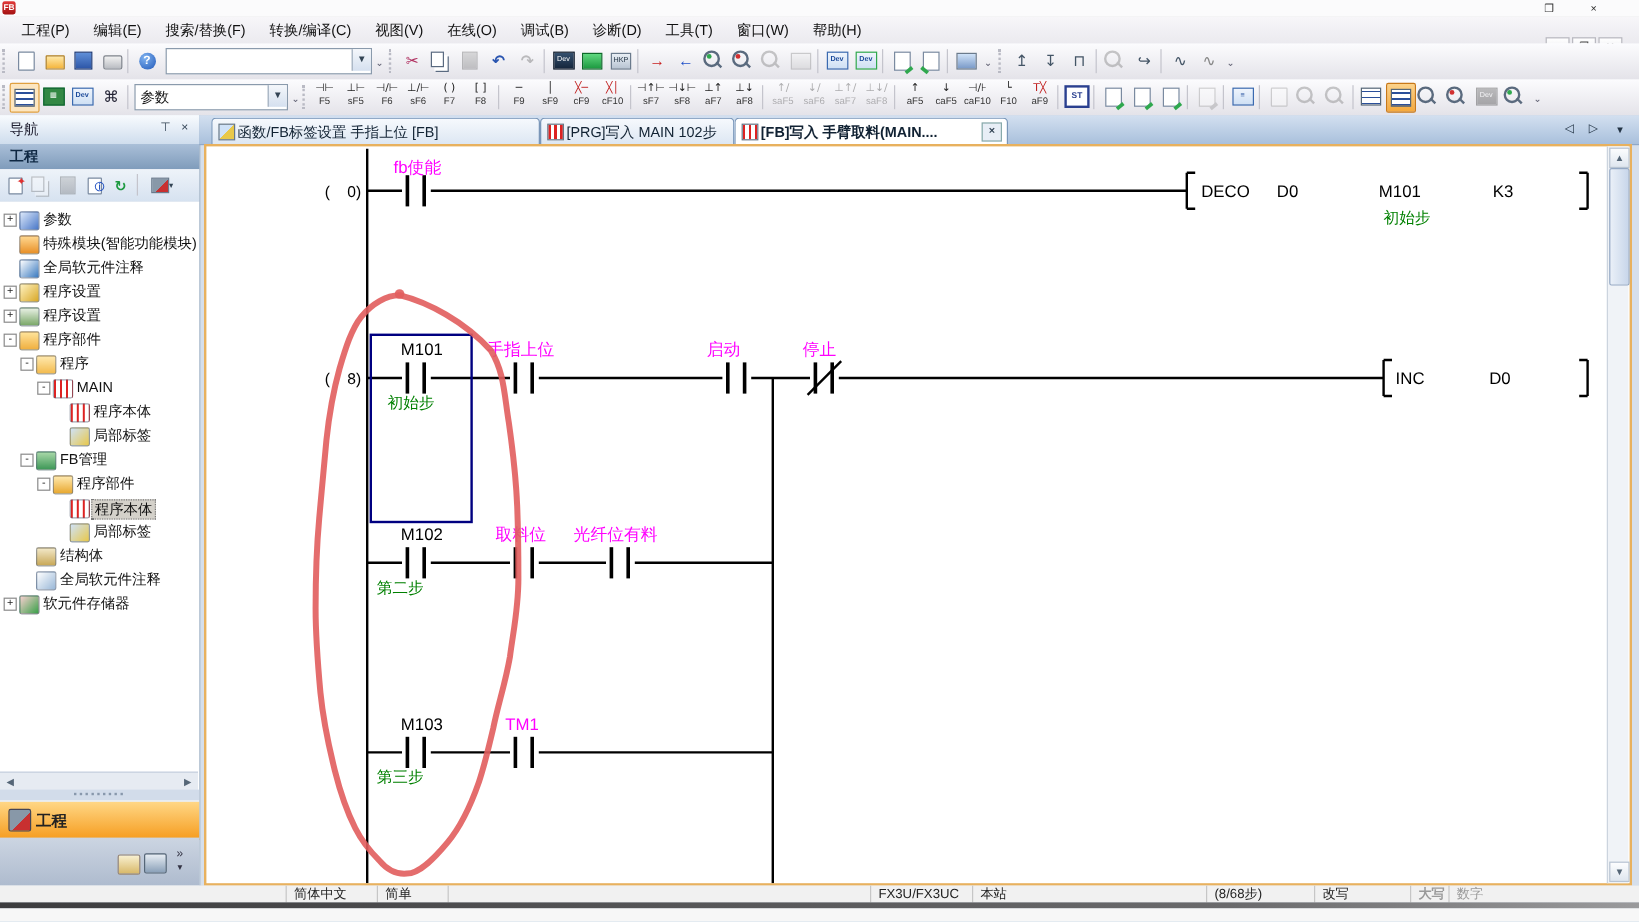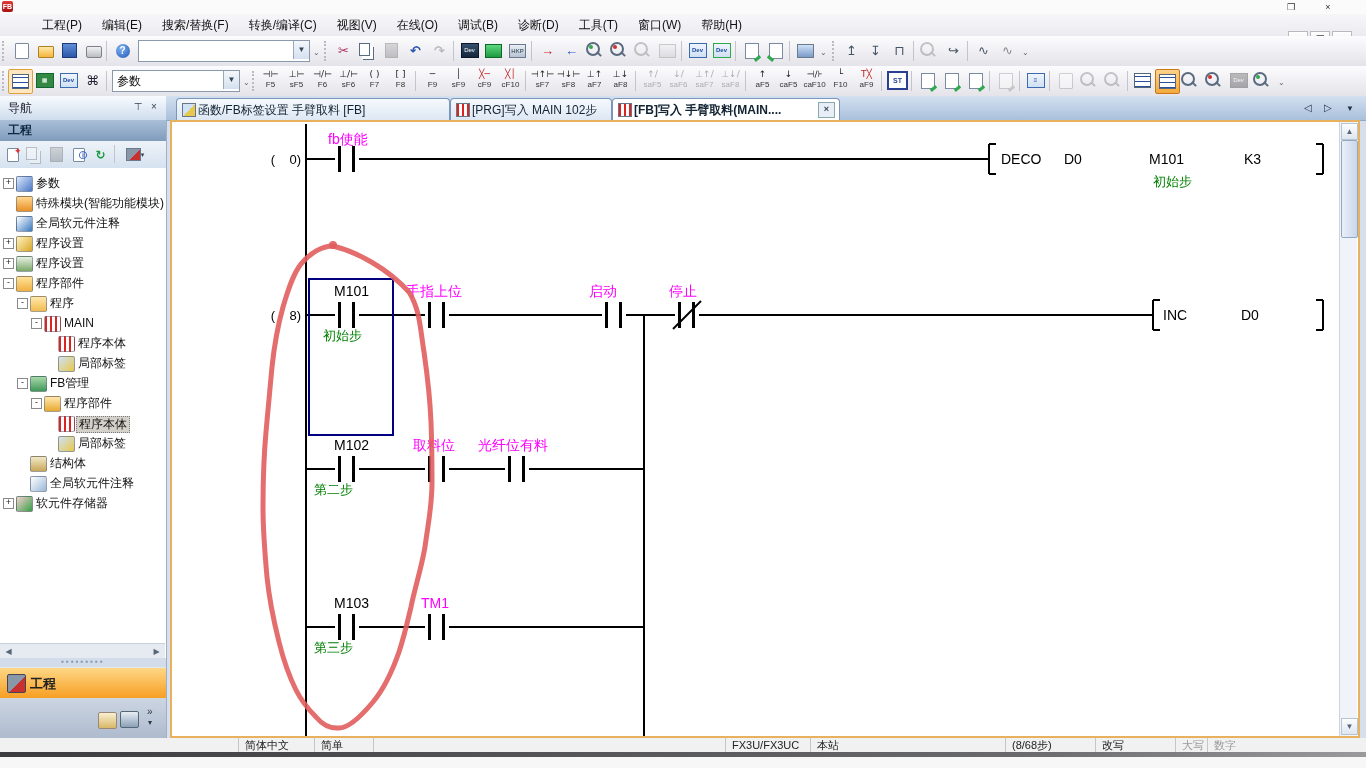--- a/index.html
+++ b/index.html
@@ -119,21 +119,21 @@
 
 <div class="app">
 
   <div class="abs titlebar">
     <div class="abs appicon">FB</div>
     <div class="abs wbtn" style="left:1283px;top:1px;">❒</div>
     <div class="abs wbtn" style="left:1320px;top:1px;">×</div>
   </div>
 
   <div class="abs menubar">
-    <div style="padding-left:8px;margin-left:24px;">
+    <div style="padding-left:8px;">
       <span class="menuitem">工程(P)</span><span class="menuitem">编辑(E)</span><span class="menuitem">搜索/替换(F)</span><span class="menuitem">转换/编译(C)</span><span class="menuitem">视图(V)</span><span class="menuitem">在线(O)</span><span class="menuitem">调试(B)</span><span class="menuitem">诊断(D)</span><span class="menuitem">工具(T)</span><span class="menuitem">窗口(W)</span><span class="menuitem">帮助(H)</span>
     </div>
     <div class="abs mdibtn" style="left:1288px;">▁</div>
     <div class="abs mdibtn" style="left:1310px;">❒</div>
     <div class="abs mdibtn" style="left:1332px;">✕</div>
   </div>
 
   <div class="abs tbrow" style="top:36px;">
     <div class="handle" style="left:2px;"></div>
     <div class="tb" style="left:10px;">
@@ -545,21 +545,21 @@
       <span class="bicon b-book" style="left:98px;top:14px;"></span>
       <span class="bicon b-mon" style="left:120px;top:13px;"></span>
       <span class="chev" style="left:147px;top:8px;">»</span>
       <span class="chev" style="left:148px;top:20px;font-size:8px;">▾</span>
     </div>
   </div>
 
   <div class="abs tabbar">
     <div class="tab" style="left:10px;width:272px;">
       <span class="ticon ti-label"></span>
-      <span class="tl">函数/FB标签设置 手臂取料 [FB]</span>
+      <span class="tl">函数/FB标签设置 手指上位 [FB]</span>
     </div>
     <div class="tab" style="left:284px;width:160px;">
       <span class="ticon ti-ladder"></span>
       <span class="tl">[PRG]写入 MAIN 102步</span>
     </div>
     <div class="tab active" style="left:446px;width:226px;">
       <span class="ticon ti-ladder"></span>
       <span class="tl">[FB]写入 手臂取料(MAIN....</span>
       <span class="tabclose" style="right:4px;">×</span>
     </div>
@@ -659,19 +659,19 @@
   </div>
 
   <div class="abs statusbar">
     <span class="sseg" style="left:238px;width:76px;">简体中文</span>
     <span class="sseg" style="left:314px;width:59px;">简单</span>
     <span class="sseg" style="left:373px;width:86px;"></span>
     <span class="sseg" style="left:725px;width:85px;">FX3U/FX3UC</span>
     <span class="sseg" style="left:810px;width:195px;">本站</span>
     <span class="sseg" style="left:1005px;width:90px;">(8/68步)</span>
     <span class="sseg" style="left:1095px;width:80px;">改写</span>
-    <span class="sseg dim" style="left:1175px;width:32px;">大写</span>
+    <span class="sseg dim" style="left:1175px;width:32px;font-weight:bold;">大写</span>
     <span class="sseg dim" style="left:1207px;width:40px;">数字</span>
   </div>
   <div class="abs darkstrip"></div>
   <div class="abs bottomwhite"></div>
 
 </div>
 
 </body></html>

